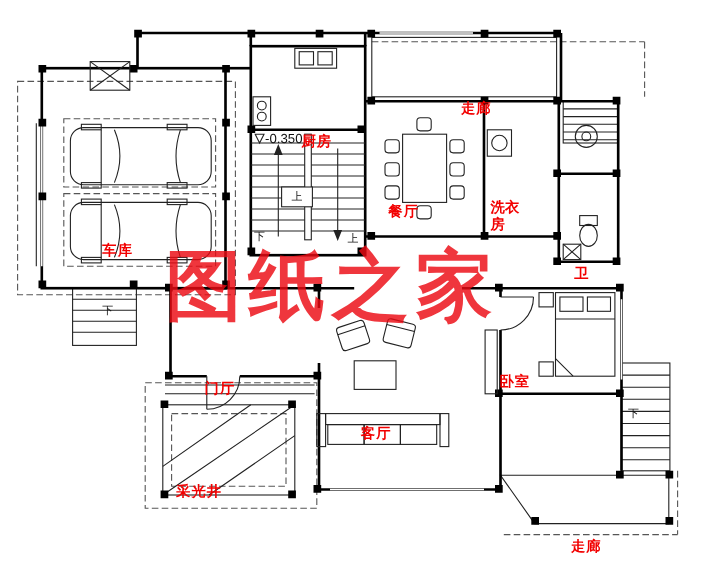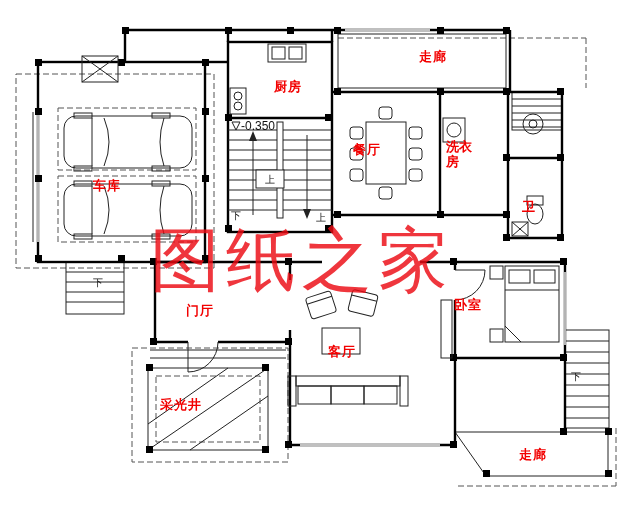--- a/index.html
+++ b/index.html
@@ -4,29 +4,29 @@
 <style>
   * { margin:0; padding:0; box-sizing:border-box; }
   html,body { background:#fff; }
   .canvas {
     position:relative; width:640px; height:518px; background:#ffffff;
     overflow:hidden; font-family:"Liberation Sans", sans-serif;
   }
   .canvas svg { position:absolute; left:0; top:0; }
   .room-label {
     position:absolute; color:#f20000; font-size:13px; font-weight:bold;
-    line-height:1.15; white-space:nowrap; letter-spacing:1px;
+    line-height:1.15; white-space:nowrap; letter-spacing:1px;margin-top:42px;
   }
   .room-label.wrap { white-space:normal; width:32px; text-align:left; letter-spacing:0; }
   .ann {
     position:absolute; color:#111; font-size:10px; line-height:1; white-space:nowrap;
   }
   .ann.small { font-size:12px; }
   .watermark {
-    position:absolute; left:150px; top:214px; font-size:70px; font-weight:normal;
+    position:absolute; left:150px; top:214px; font-size:70px; font-weight:bold;
     color:rgba(235,10,18,0.82); letter-spacing:6px; white-space:nowrap;
     font-family:"Liberation Serif", serif;
   }
 </style>
 </head>
 <body>
 
 <div class="canvas">
 
   <svg width="640" height="518" viewBox="0 0 640 518">

